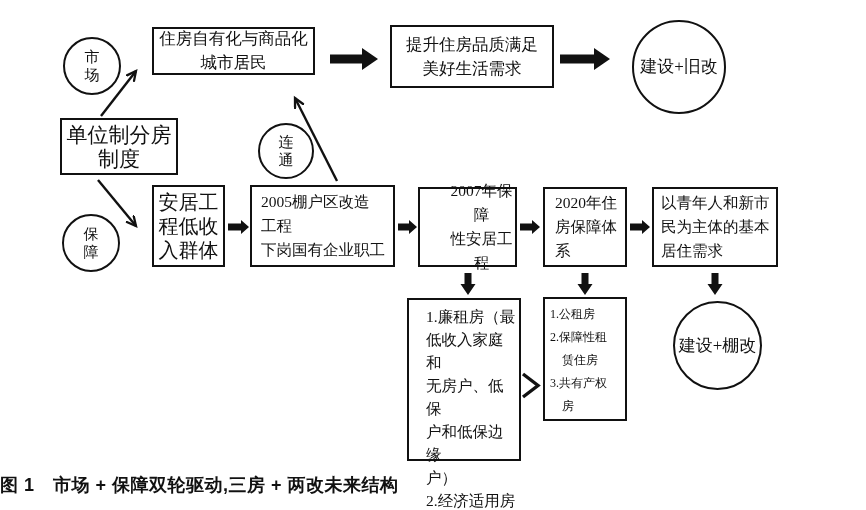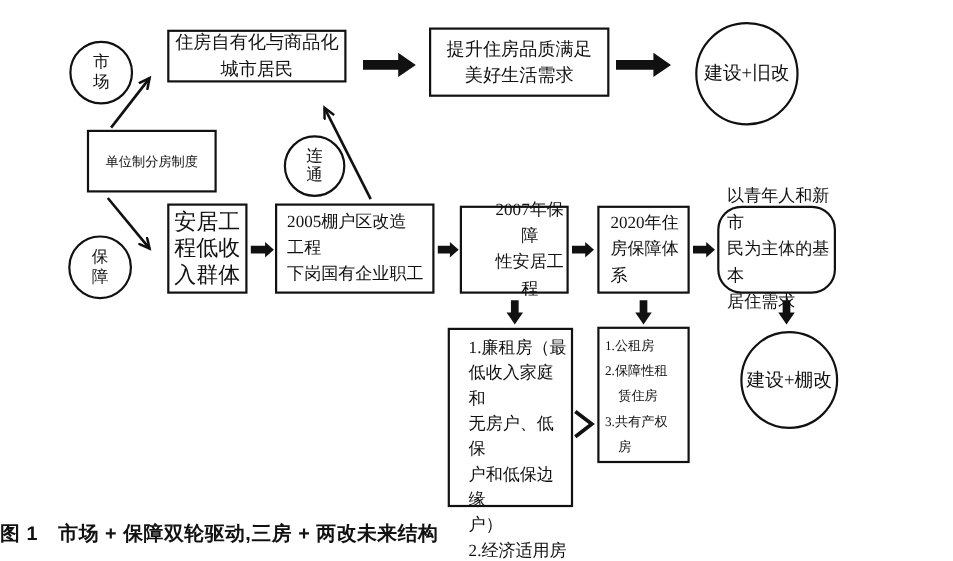--- a/index.html
+++ b/index.html
@@ -63,21 +63,21 @@
     <polygon points="464.5,273 471.5,273 471.5,284 475.5,284 468,295 460.5,284 464.5,284" fill="#111"></polygon>
     <polygon points="581.5,273 588.5,273 588.5,284 592.5,284 585,295 577.5,284 581.5,284" fill="#111"></polygon>
     <polygon points="711.5,273 718.5,273 718.5,284 722.5,284 715,295 707.5,284 711.5,284" fill="#111"></polygon>
 
     <polyline points="523,374 538,385.5 523,397" fill="none" stroke="#111" stroke-width="3.4"></polyline>
   </svg>
 
   <div class="circle" style="left:63px;top:37px;width:58px;height:58px;">市
 场</div>
 
-  <div class="box" style="left:60px;top:118px;width:118px;height:57px;font-size:12px;margin-left:19px;">单位制分房制度</div>
+  <div class="box" style="left:60px;top:118px;width:118px;height:57px;font-size:21px;">单位制分房制度</div>
 
   <div class="box" style="left:152px;top:27px;width:163px;height:48px;font-size:16.5px;">住房自有化与商品化
 城市居民</div>
 
   <div class="box" style="left:390px;top:25px;width:164px;height:63px;font-size:16.5px;">提升住房品质满足
 美好生活需求</div>
 
   <div class="circle big" style="left:632px;top:20px;width:94px;height:94px;">建设+旧改</div>
 
   <div class="circle" style="left:258px;top:123px;width:56px;height:56px;">连
@@ -94,21 +94,21 @@
 工程
 下岗国有企业职工</div>
 
   <div class="box" style="left:418px;top:187px;width:99px;height:80px;font-size:15.5px;padding-left:28px;">2007年保障
 性安居工程</div>
 
   <div class="box left" style="left:543px;top:187px;width:84px;height:80px;font-size:15.5px;padding-left:10px;">2020年住
 房保障体
 系</div>
 
-  <div class="box left" style="left:652px;top:187px;width:108px;height:80px;font-size:15.5px;padding-left:7px;border-radius:22px;">以青年人和新市
+  <div class="box left" style="left:652px;top:187px;width:126px;height:80px;font-size:15.5px;padding-left:7px;">以青年人和新市
 民为主体的基本
 居住需求</div>
 
   <div class="box left top" style="left:407px;top:298px;width:114px;height:163px;font-size:15.5px;line-height:23px;padding:5px 2px 0 17px;">1.廉租房（最
 低收入家庭和
 无房户、低保
 户和低保边缘
 户）
 2.经济适用房
 （中低收入者）</div>

